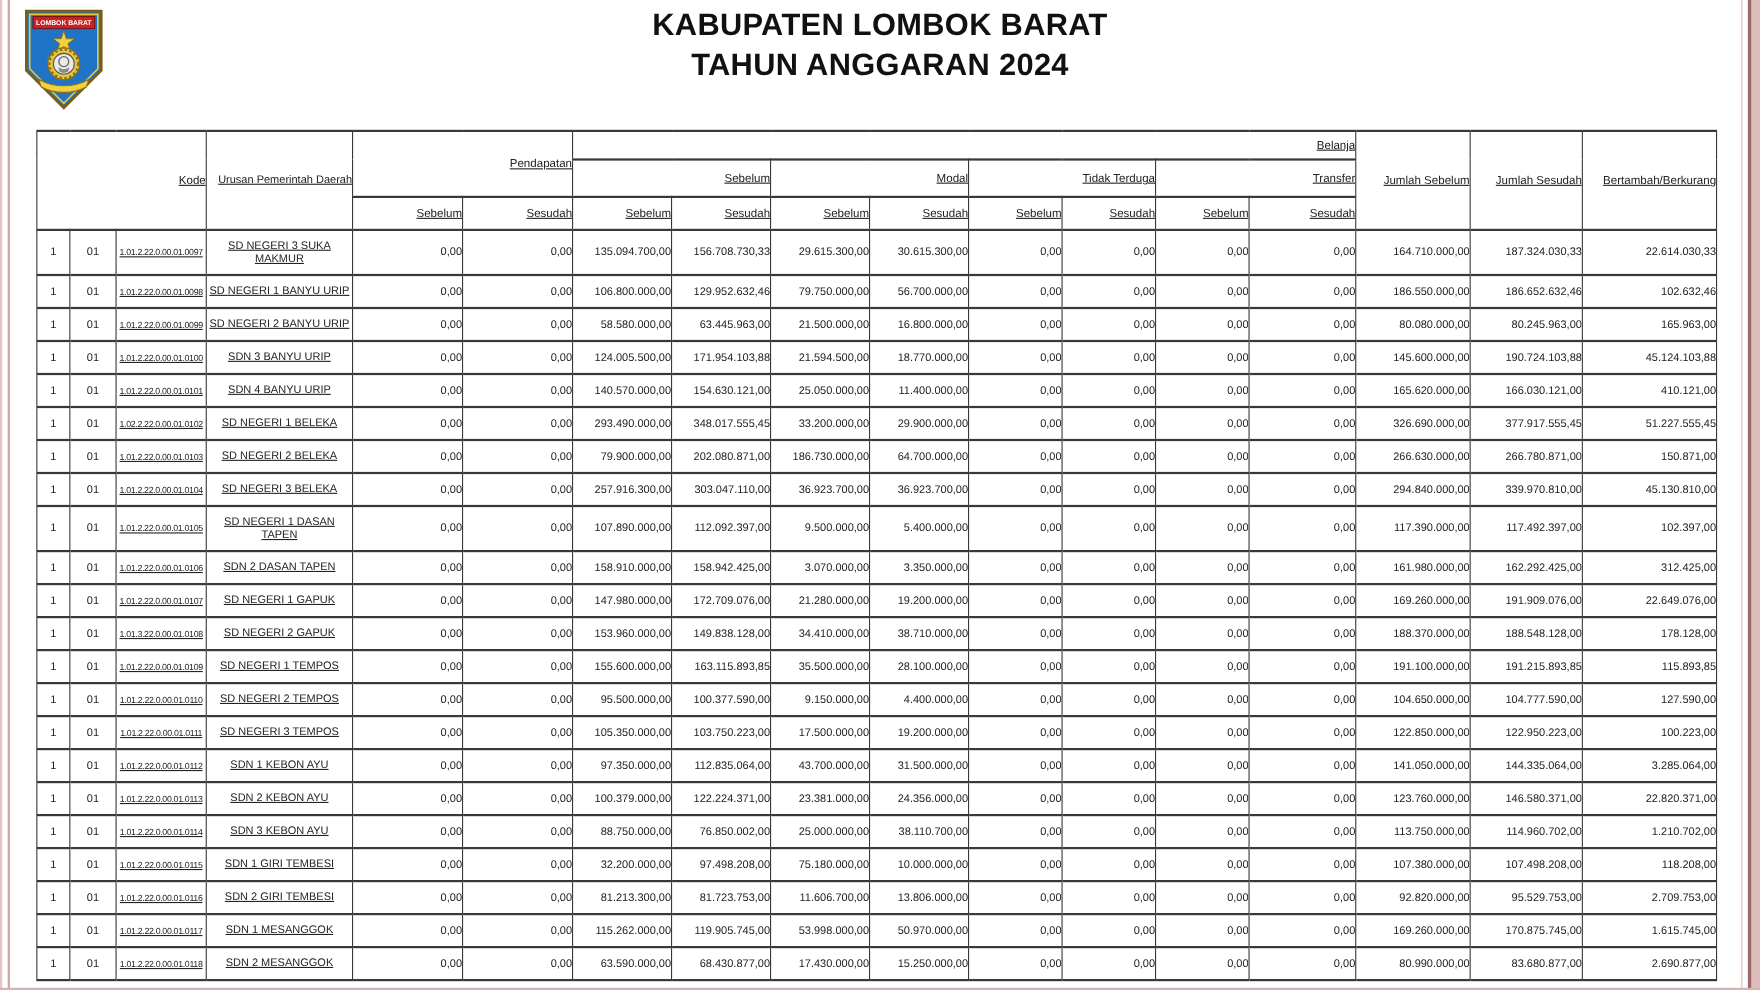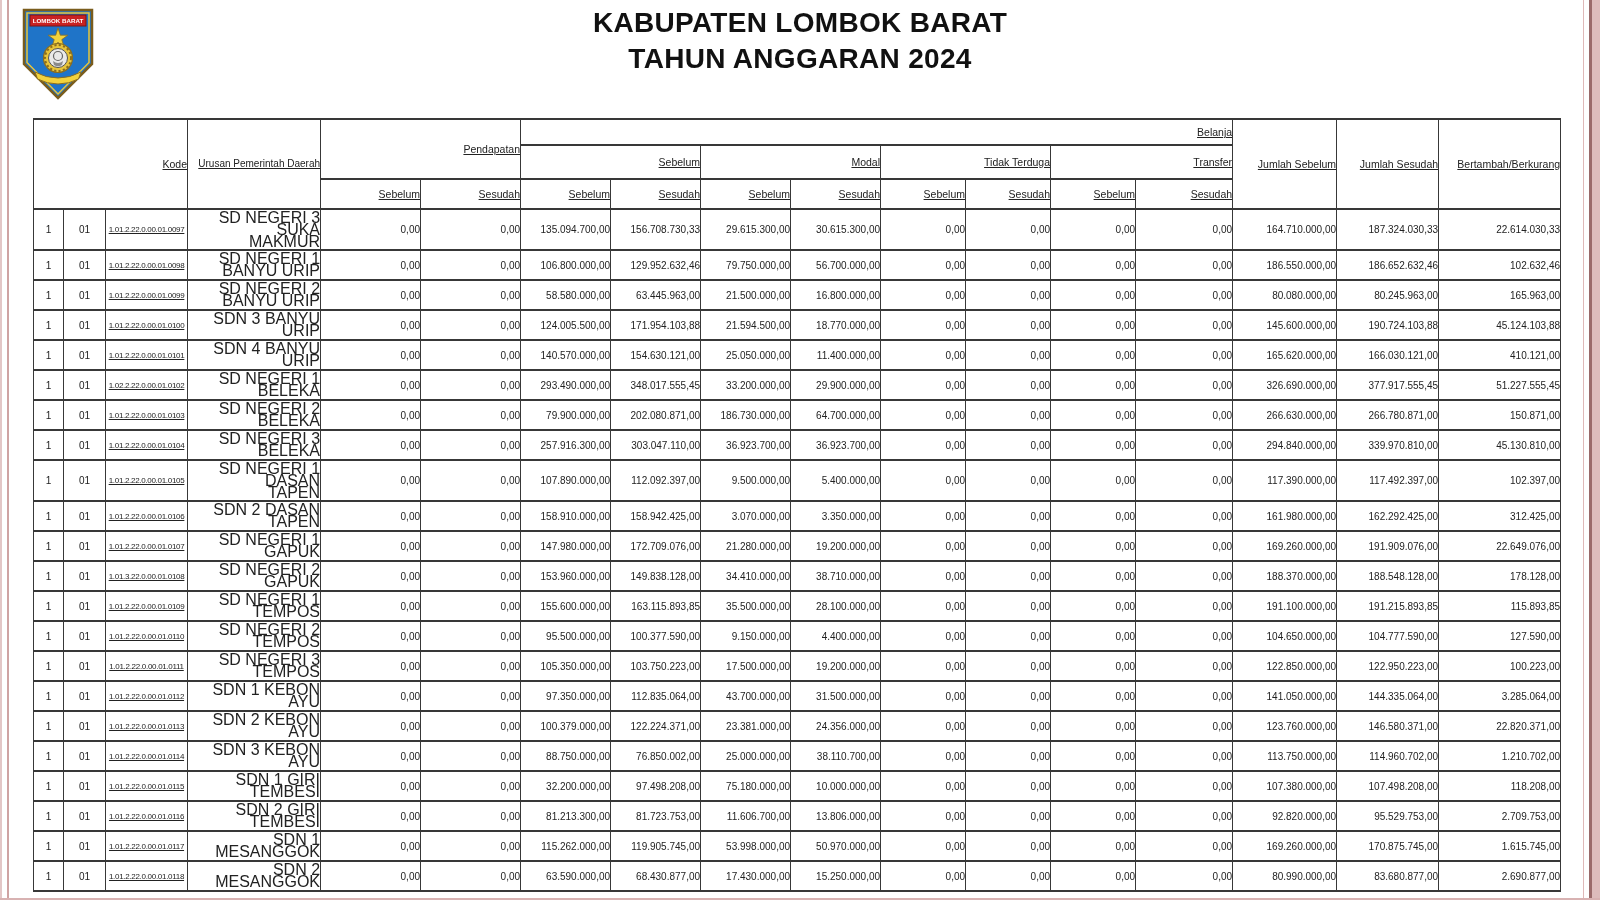--- a/index.html
+++ b/index.html
@@ -39,21 +39,21 @@
   }
   thead th{text-align:right;font-size:10.5px;line-height:12px;text-decoration:underline;}
   tr.h-a{height:26px;}
   tr.h-b{height:34px;}
   tr.h-c{height:30px;}
   tbody tr{height:30px;}
   tbody tr.tall{height:41px;}
   td.ctr{text-align:center;}
   td.num{text-align:right;padding-right:8px;white-space:nowrap;}
   td.code{text-align:center;font-size:8px;letter-spacing:-.3px;white-space:nowrap;text-decoration:underline;}
-  td.name{text-align:right;padding-left:5px;padding-right:3px;font-size:16px;white-space:pre-line;line-height:12px;}
+  td.name{text-align:center;padding-left:5px;padding-right:3px;font-size:10px;white-space:pre-line;line-height:12px;text-decoration:underline;}
   .th-urusan{white-space:nowrap;font-size:10px;}
   .th-diff{overflow-wrap:anywhere;padding:0 14px;}
 </style>
 </head>
 <body>
 
 <div class="frame-left"></div>
 <div class="frame-left2"></div>
 <div class="frame-right2"></div>
 <div class="frame-right"></div>

